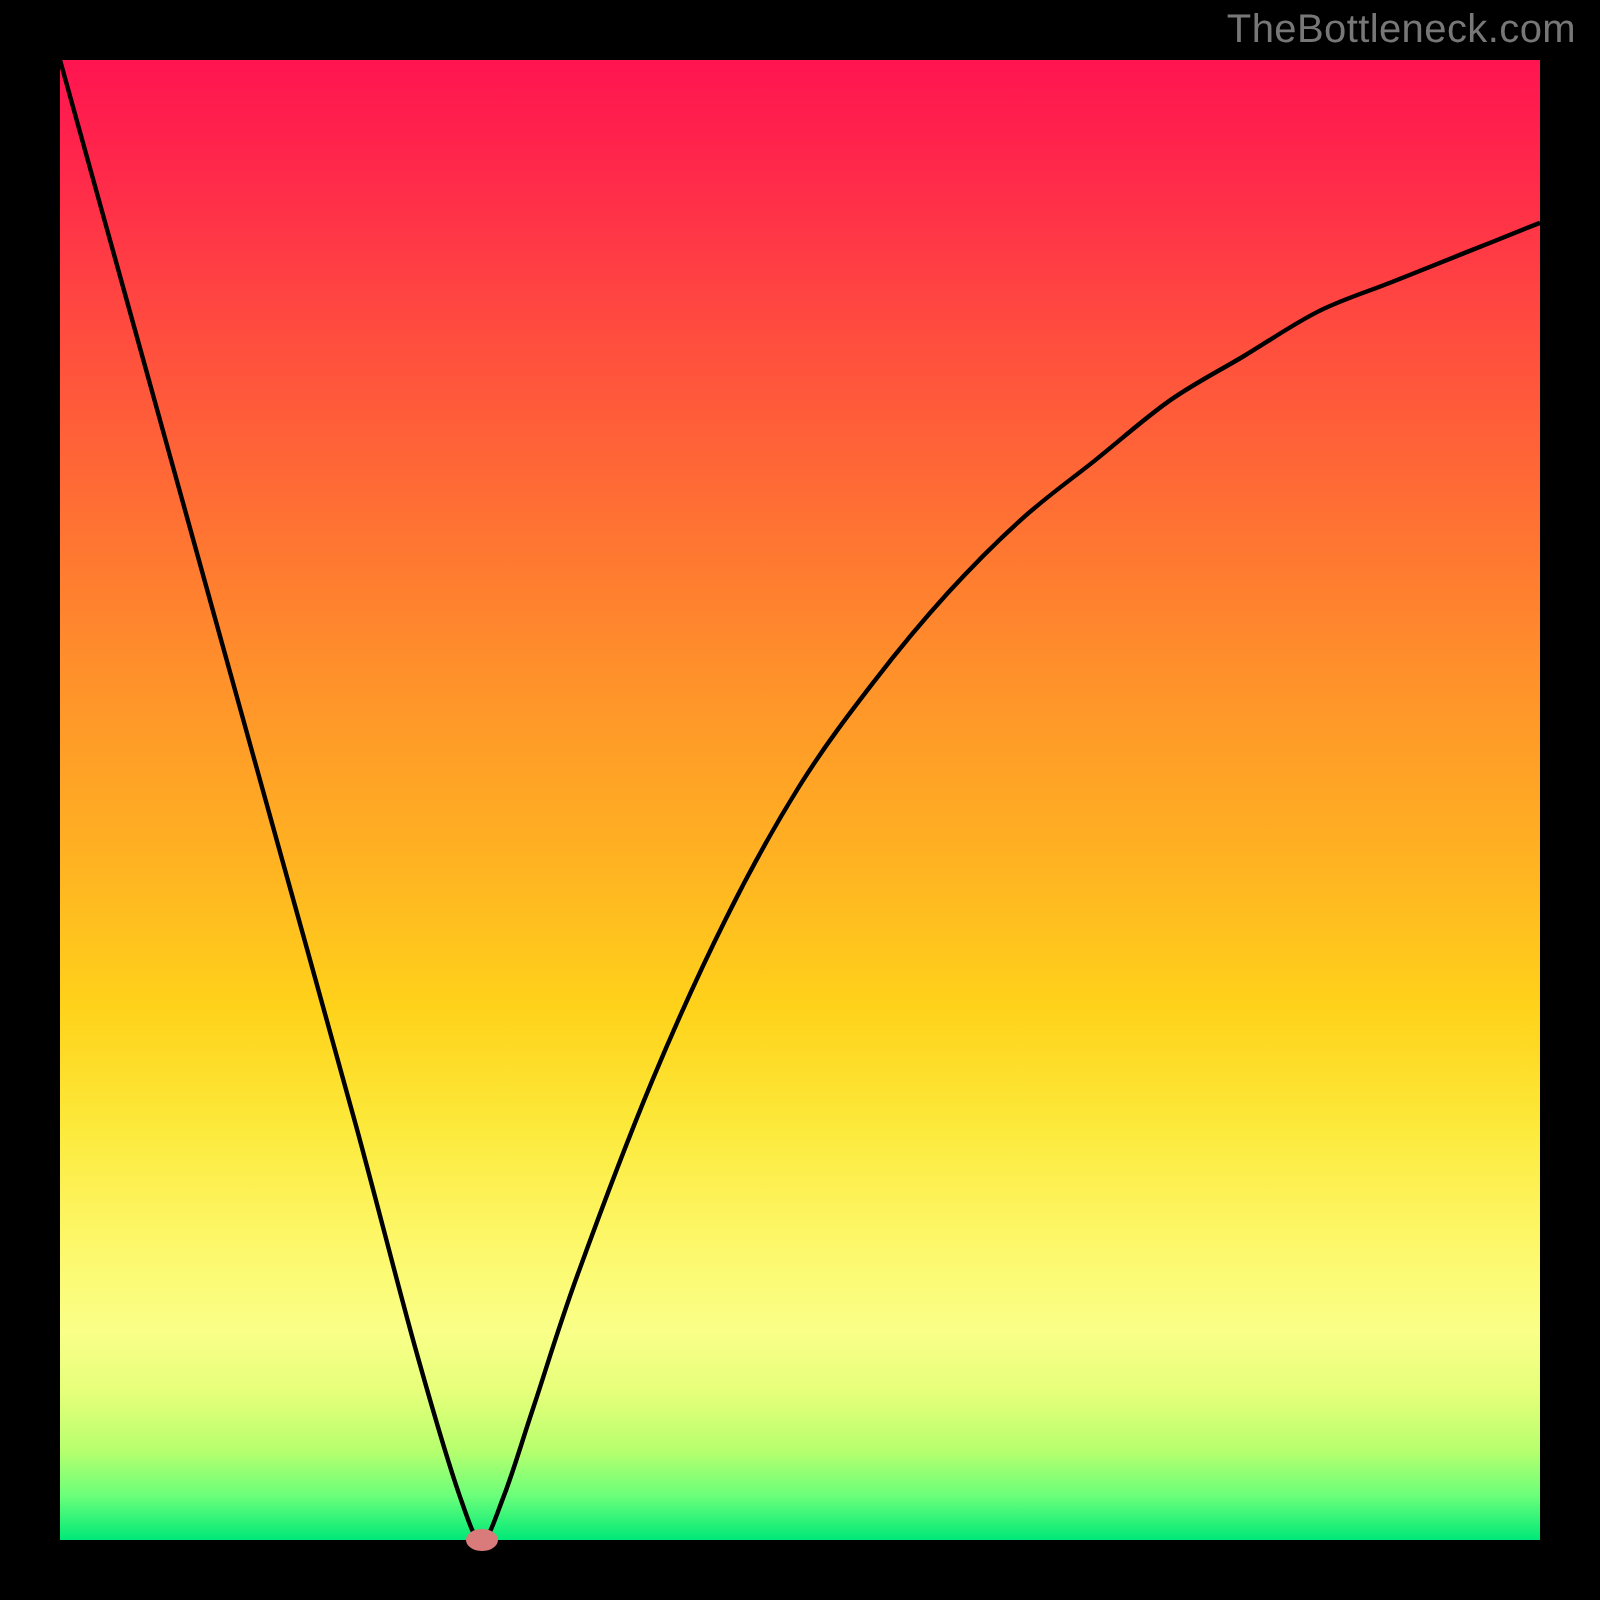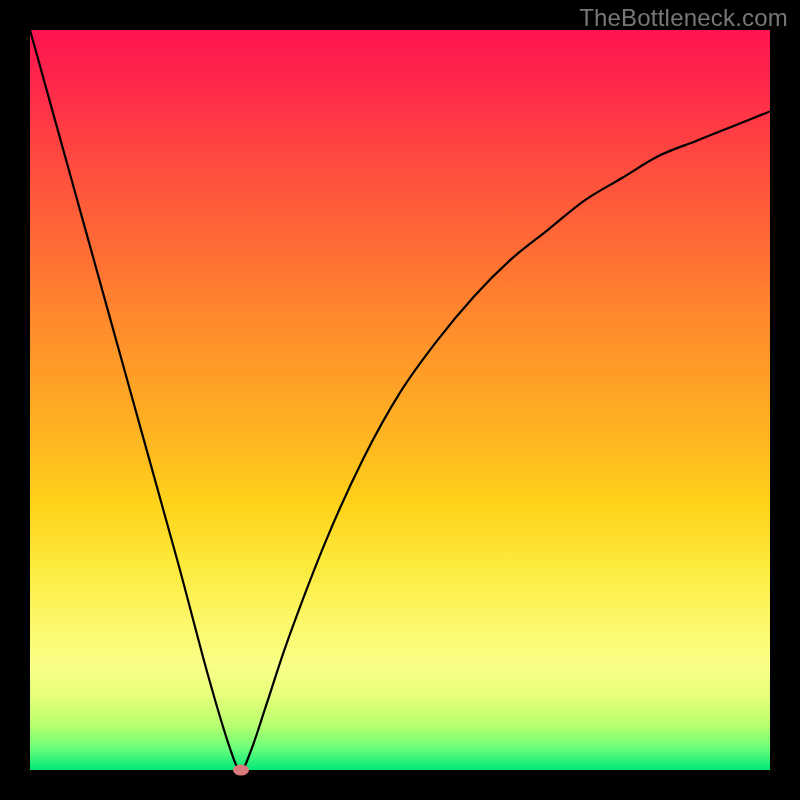--- a/index.html
+++ b/index.html
@@ -54,21 +54,21 @@
     height: 11px;
     background: #d97b7b;
     border-radius: 50%;
     transform: translate(-50%, -50%);
   }
   .attribution {
     position: absolute;
     top: 4px;
     right: 12px;
     color: #777;
-    font-size: 24px;
+    font-size: 20px;
     letter-spacing: 0.2px;
     user-select: none;
   }
 </style>
 </head>
 <body>
 
 <div class="frame">
 
   <div class="plot">

